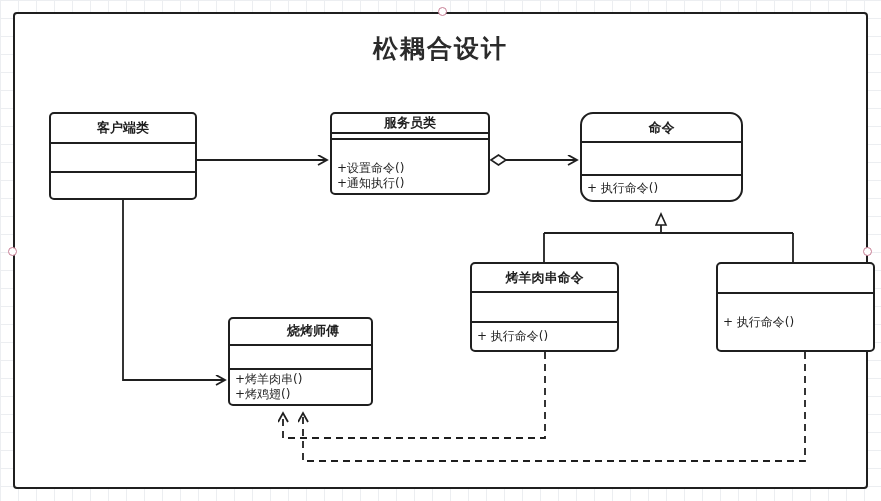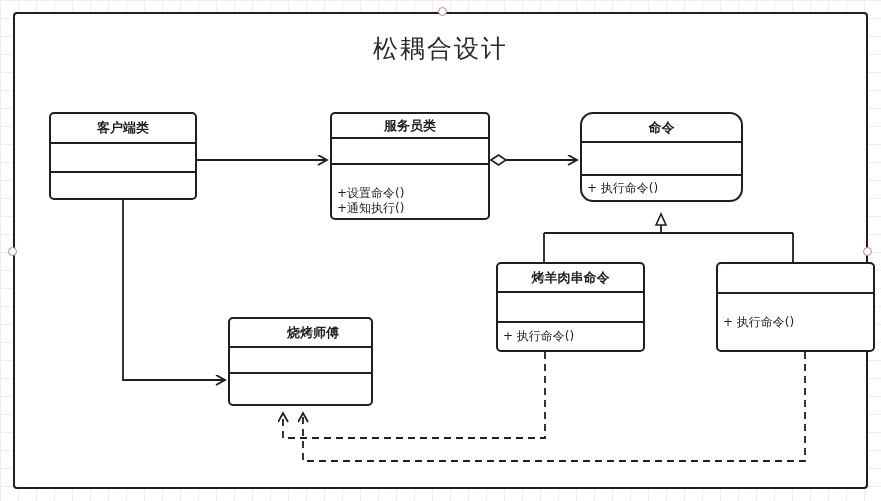--- a/index.html
+++ b/index.html
@@ -46,21 +46,21 @@
     height: 501px;
     pointer-events: none;
   }
   .title {
     position: absolute;
     left: 0;
     top: 32px;
     width: 881px;
     text-align: center;
     font-size: 25px;
-    font-weight: normal;
+    font-weight: bold;
     color: #2b2b2b;
     letter-spacing: 2px;
   }
   .uml-class {
     position: absolute;
     box-sizing: border-box;
     border: 2px solid #1f1f1f;
     border-radius: 5px;
     background: #ffffff;
     display: flex;
@@ -160,54 +160,58 @@
       <polyline points="805,352 805,461 303,461 303,413" fill="none" stroke="#1f1f1f" stroke-width="1.8" stroke-dasharray="7,5" marker-end="url(#openArrow)"></polyline>
     </g>
   </svg>
 
   <div class="uml-class" style="left:49px; top:112px; width:148px; height:88px;">
     <div class="uml-name" style="height:30px;">客户端类</div>
     <div class="uml-attrs" style="height:29px;"></div>
     <div class="uml-ops"></div>
   </div>
 
-  <div class="uml-class" style="left:330px; top:112px; width:160px; height:108px;">
+  <div class="uml-class" style="left:330px; top:112px; width:160px; height:83px;">
     <div class="uml-name" style="height:29px;">服务员类</div>
     <div class="uml-attrs" style="height:29px;"></div>
     <div class="uml-ops" style="justify-content:flex-start; padding-top:21px;">
       <div class="op-line">+设置命令()</div>
       <div class="op-line">+通知执行()</div>
     </div>
   </div>
 
   <div class="uml-class" style="left:580px; top:112px; width:163px; height:90px;border-radius:13px;">
     <div class="uml-name" style="height:29px;">命令</div>
     <div class="uml-attrs" style="height:33px;"></div>
     <div class="uml-ops">
       <div class="op-line">+ 执行命令()</div>
     </div>
   </div>
 
-  <div class="uml-class" style="left:470px; top:262px; width:149px; height:90px;margin-left:26px;">
+  <div class="uml-class" style="left:470px; top:262px; width:149px; height:90px;">
     <div class="uml-name" style="height:29px;">烤羊肉串命令</div>
     <div class="uml-attrs" style="height:30px;"></div>
     <div class="uml-ops">
       <div class="op-line">+ 执行命令()</div>
     </div>
   </div>
 
   <div class="uml-class" style="left:716px; top:262px; width:159px; height:90px;">
     <div class="uml-attrs" style="height:30px;"></div>
     <div class="uml-ops">
       <div class="op-line">+ 执行命令()</div>
     </div>
   </div>
 
   <div class="uml-class" style="left:228px; top:317px; width:145px; height:89px;">
     <div class="uml-name" style="height:29px;padding-left:25px;">烧烤师傅</div>
     <div class="uml-attrs" style="height:26px;"></div>
+    <div class="uml-ops" style="justify-content:flex-start; padding-top:2px;">
+      <div class="op-line">+烤羊肉串()</div>
+      <div class="op-line">+烤鸡翅()</div>
+    </div>
   </div>
 
   <div class="handle" style="left:443px; top:12px;"></div>
   <div class="handle" style="left:13px; top:252px;"></div>
   <div class="handle" style="left:868px; top:252px;"></div>
 
 </div>
 
 </body></html>

